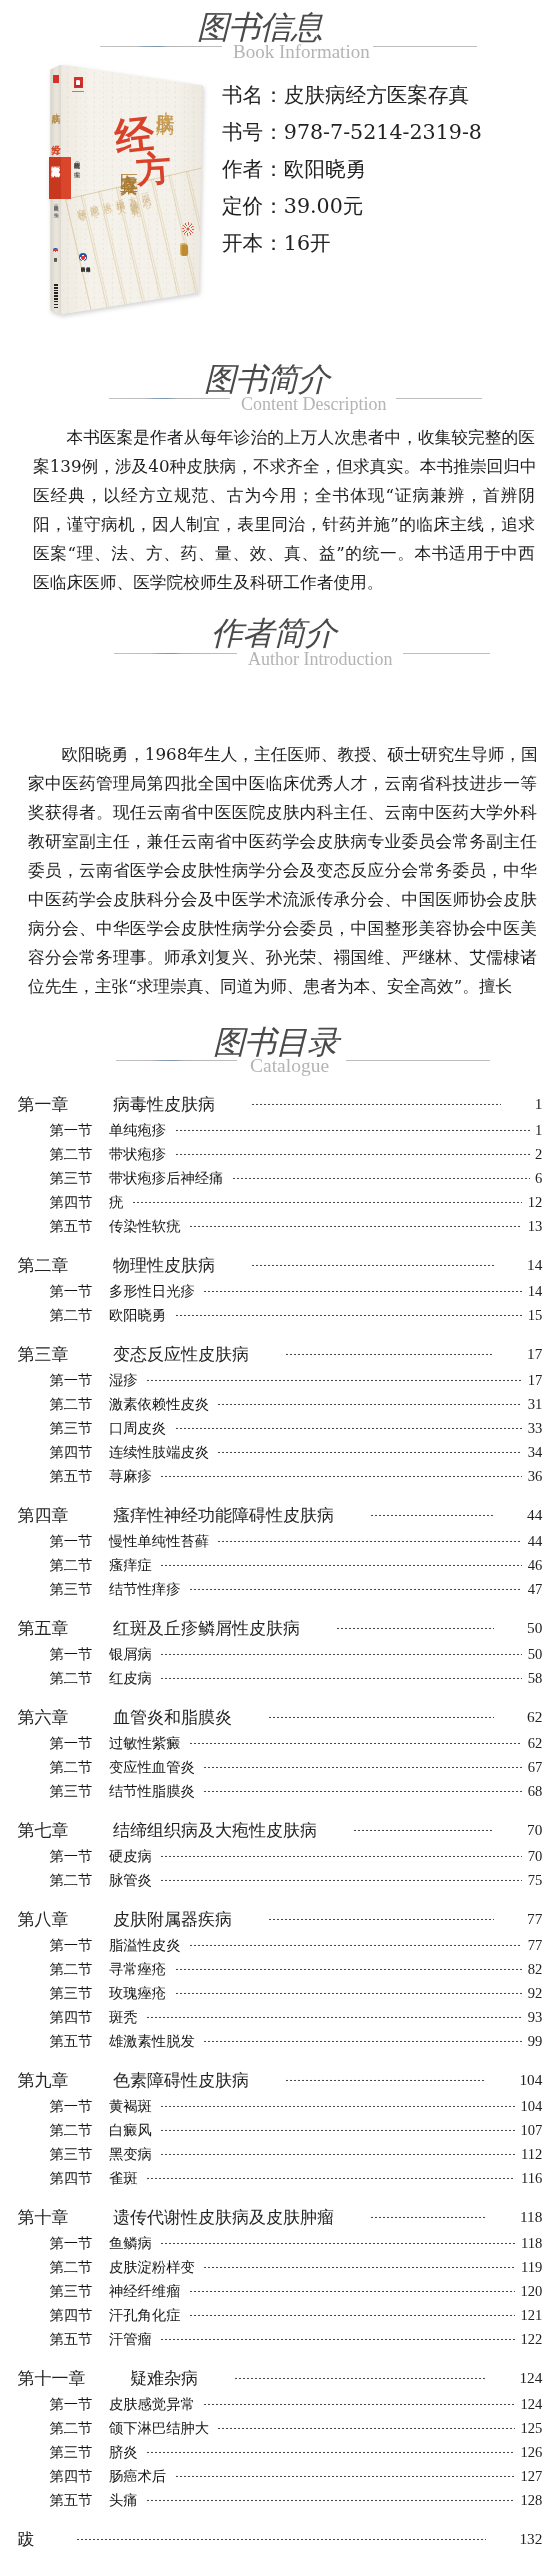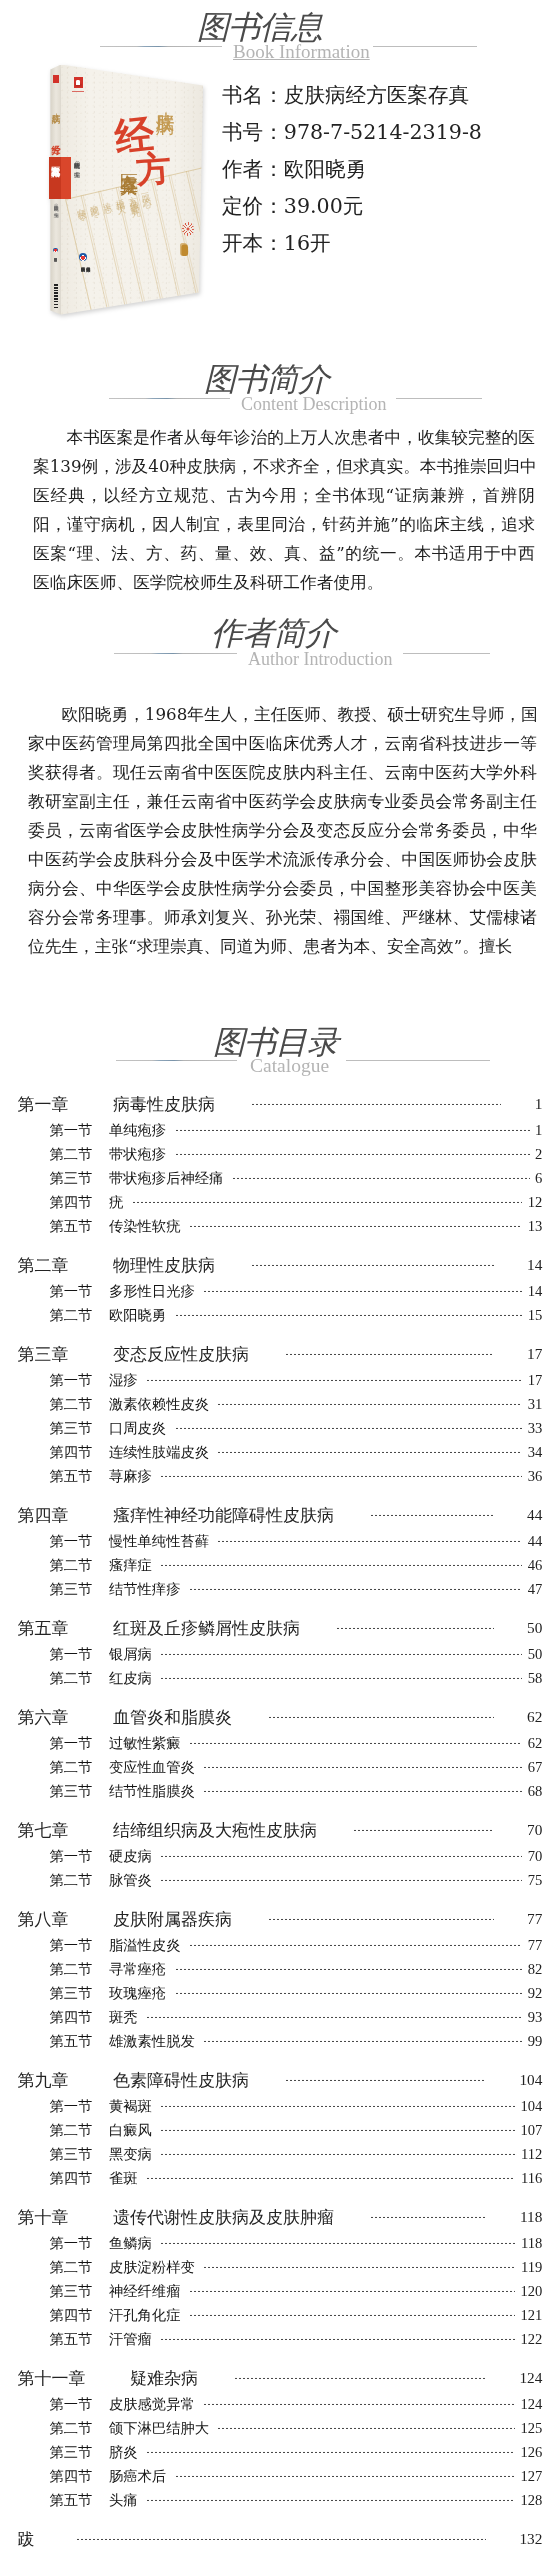--- a/index.html
+++ b/index.html
@@ -12,21 +12,21 @@
              font-size: 32px; line-height: 35px; color: #4a4a4a; letter-spacing: -0.7px; white-space: nowrap; font-style: italic; }
   .h-line { position: absolute; top: 46px; height: 1.4px; background: #bdbdbd; }
   .h-line-left { background: linear-gradient(to right, #c2c2c2 0%, #bdbdbd 30%, #8fa6ba 36%, #7a94aa 48%, #b3b3b3 56%, #c0c0c0 100%); }
   .h-sub { position: absolute; top: 43px; font-family: "Liberation Serif", serif; font-size: 18px;
            line-height: 18px; color: #b4b4b4; white-space: nowrap; }
 
   #h-info    { top: 0px; }
   #h-info .h-title { left: 197px; }
   #h-info .h-line-left { left: 100px; width: 122px; }
   #h-info .h-line-right { left: 373px; width: 104px; }
-  #h-info .h-sub { left: 233px; font-size: 19px; text-decoration: underline; }
+  #h-info .h-sub { left: 233px; font-size: 19px; }
 
   #h-intro   { top: 352px; }
   #h-intro .h-title { left: 204px; }
   #h-intro .h-line-left { left: 109px; width: 121px; }
   #h-intro .h-line-right { left: 396px; width: 86px; }
   #h-intro .h-sub { left: 241px; }
 
   #h-author  { top: 606px; text-align: center; }
   #h-author .h-title { left: 211px; }
   #h-author .h-line-left { left: 114px; width: 123px; top: 47px; }
@@ -96,21 +96,21 @@
               background: linear-gradient(to right, #c7381f 0 12px, #d9462b 12px 100%); }
   .red-band span { position: absolute; left: 1.4px; top: 2.1px; font-size: 9px; line-height: 9.4px; color: #fff; font-weight: bold; letter-spacing: 0.7px; }
 
   
   .para { position: absolute; font-size: 16.7px; color: #1e1e1e; }
   .para-line { white-space: nowrap; text-align: justify; text-align-last: justify; }
   .para-line:first-child { text-indent: 2em; }
   .para-line:last-child { text-align-last: left; }
   #intro-para { left: 33px; top: 423px; width: 502px; line-height: 29px; }
   #intro-para .para-line { height: 29px; }
-  #author-para { left: 28px; top: 700px; width: 509px; line-height: 29px; }
+  #author-para { left: 28px; top: 740px; width: 509px; line-height: 29px; }
   #author-para .para-line { height: 29px; }
 
   
   .catalogue { position: absolute; left: 17.4px; top: 1090px; width: 525px; }
   .chapter { margin-bottom: 13px; }
   .toc-row { display: flex; align-items: center; white-space: nowrap; }
   .chapter-row { height: 28px; font-size: 17px; color: #232323; gap: 28px; }
   .section-row { height: 24px; font-size: 14.3px; padding-left: 32px; color: #151515; }
   .toc-num { margin-right: 16.7px; }
   .toc-leader { flex: 1; height: 2.8px; margin: 0 5.6px 0 8.4px;

